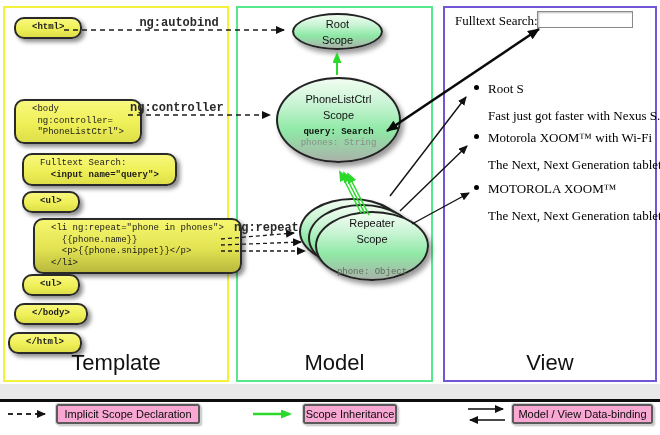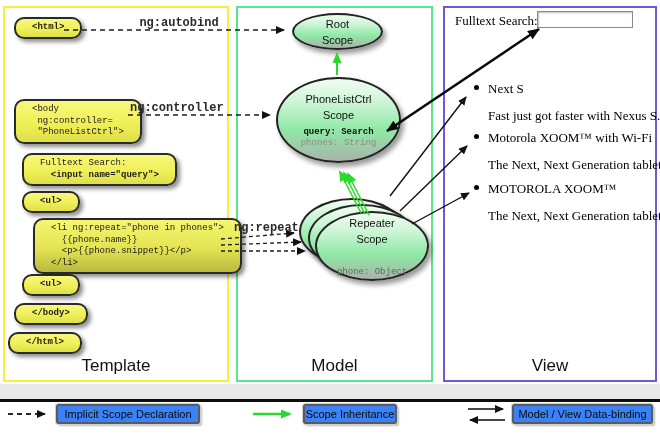--- a/index.html
+++ b/index.html
@@ -4,21 +4,21 @@
 <style>
   html,body{margin:0;padding:0;background:#fff;}
   .stage{position:relative;width:660px;height:435px;background:#fff;overflow:hidden;
          font-family:"Liberation Sans",sans-serif;}
   
   .col{position:absolute;top:6px;height:376px;background:#fff;border:2px solid;box-sizing:border-box;z-index:1;}
   .col-template{left:3px;width:226px;border-color:#f2f23a;}
   .col-model{left:236px;width:197px;border-color:#57e88e;}
   .col-view{left:443px;width:214px;border-color:#7156d6;}
   .col-label{position:absolute;bottom:4px;left:0;right:0;text-align:center;
-             font-size:17px;color:#111;z-index:2;}
+             font-size:22px;color:#111;z-index:2;}
   
   .codebox{position:absolute;z-index:2;box-sizing:border-box;
            background:linear-gradient(180deg,#f8f87d 0%,#efef58 55%,#dede48 100%);
            border:2px solid #2a2a2a;border-radius:10px;
            box-shadow:3px 3px 4px rgba(0,0,0,0.45);
            font-family:"Liberation Mono",monospace;font-size:9px;line-height:11.5px;
            color:#1a1a1a;white-space:pre;padding:3px 16px;}
   .codebox.bold{font-weight:700;}
   .codebox.big{background:linear-gradient(180deg,#f6f670 0%,#e3e352 55%,#b9b93e 100%);}
   .codebox .bold-line{font-weight:700;}
@@ -44,21 +44,21 @@
                      background:#fff;font-size:11px;padding:0 2px;}
   .view-item{position:absolute;left:488px;z-index:2;font-family:"Liberation Serif",serif;
              font-size:13px;color:#000;width:160px;}
   .view-item .title{position:relative;white-space:nowrap;}
   .bullet{position:absolute;left:-14px;top:4px;width:5px;height:5px;border-radius:50%;background:#000;}
   .view-item .desc{margin-top:11px;white-space:nowrap;}
   
   .gray-strip{position:absolute;left:0;top:384px;width:660px;height:15px;background:#e9e9e9;z-index:0;}
   .separator{position:absolute;left:0;top:399px;width:660px;height:3px;background:#0d0d0d;z-index:2;}
   .legend-box{position:absolute;top:404px;height:20px;z-index:2;box-sizing:border-box;
-              background:#3b82f6;border:2px solid #5a5a5a;outline:1px solid #cfcfcf;border-radius:2px;
+              background:#f9a8d4;border:2px solid #5a5a5a;outline:1px solid #cfcfcf;border-radius:2px;
               box-shadow:2px 2px 2px rgba(0,0,0,0.25);
               font-size:11px;color:#0a0a0a;display:flex;align-items:center;justify-content:center;}
   
   svg.arrows{position:absolute;left:0;top:0;width:660px;height:435px;z-index:5;pointer-events:none;}
 </style>
 </head>
 <body>
 
 <div class="stage">
 
@@ -119,21 +119,21 @@
   </div>
 
   <div class="col col-view">
     <div class="col-label">View</div>
   </div>
 
   <div class="view-search-label">Fulltext Search:</div>
   <input class="view-search-input" type="text" value="" style="">
 
   <div class="view-item" style="top:81px;">
-    <div class="title"><span class="bullet"></span><span>Next S</span></div>
+    <div class="title"><span class="bullet"></span><span>Root S</span></div>
     <div class="desc">Fast just got faster with Nexus S.</div>
   </div>
   <div class="view-item" style="top:130px;">
     <div class="title"><span class="bullet"></span><span>Motorola XOOM™ with Wi-Fi</span></div>
     <div class="desc">The Next, Next Generation tablet.</div>
   </div>
   <div class="view-item" style="top:181px;">
     <div class="title"><span class="bullet"></span><span>MOTOROLA XOOM™</span></div>
     <div class="desc">The Next, Next Generation tablet.</div>
   </div>

